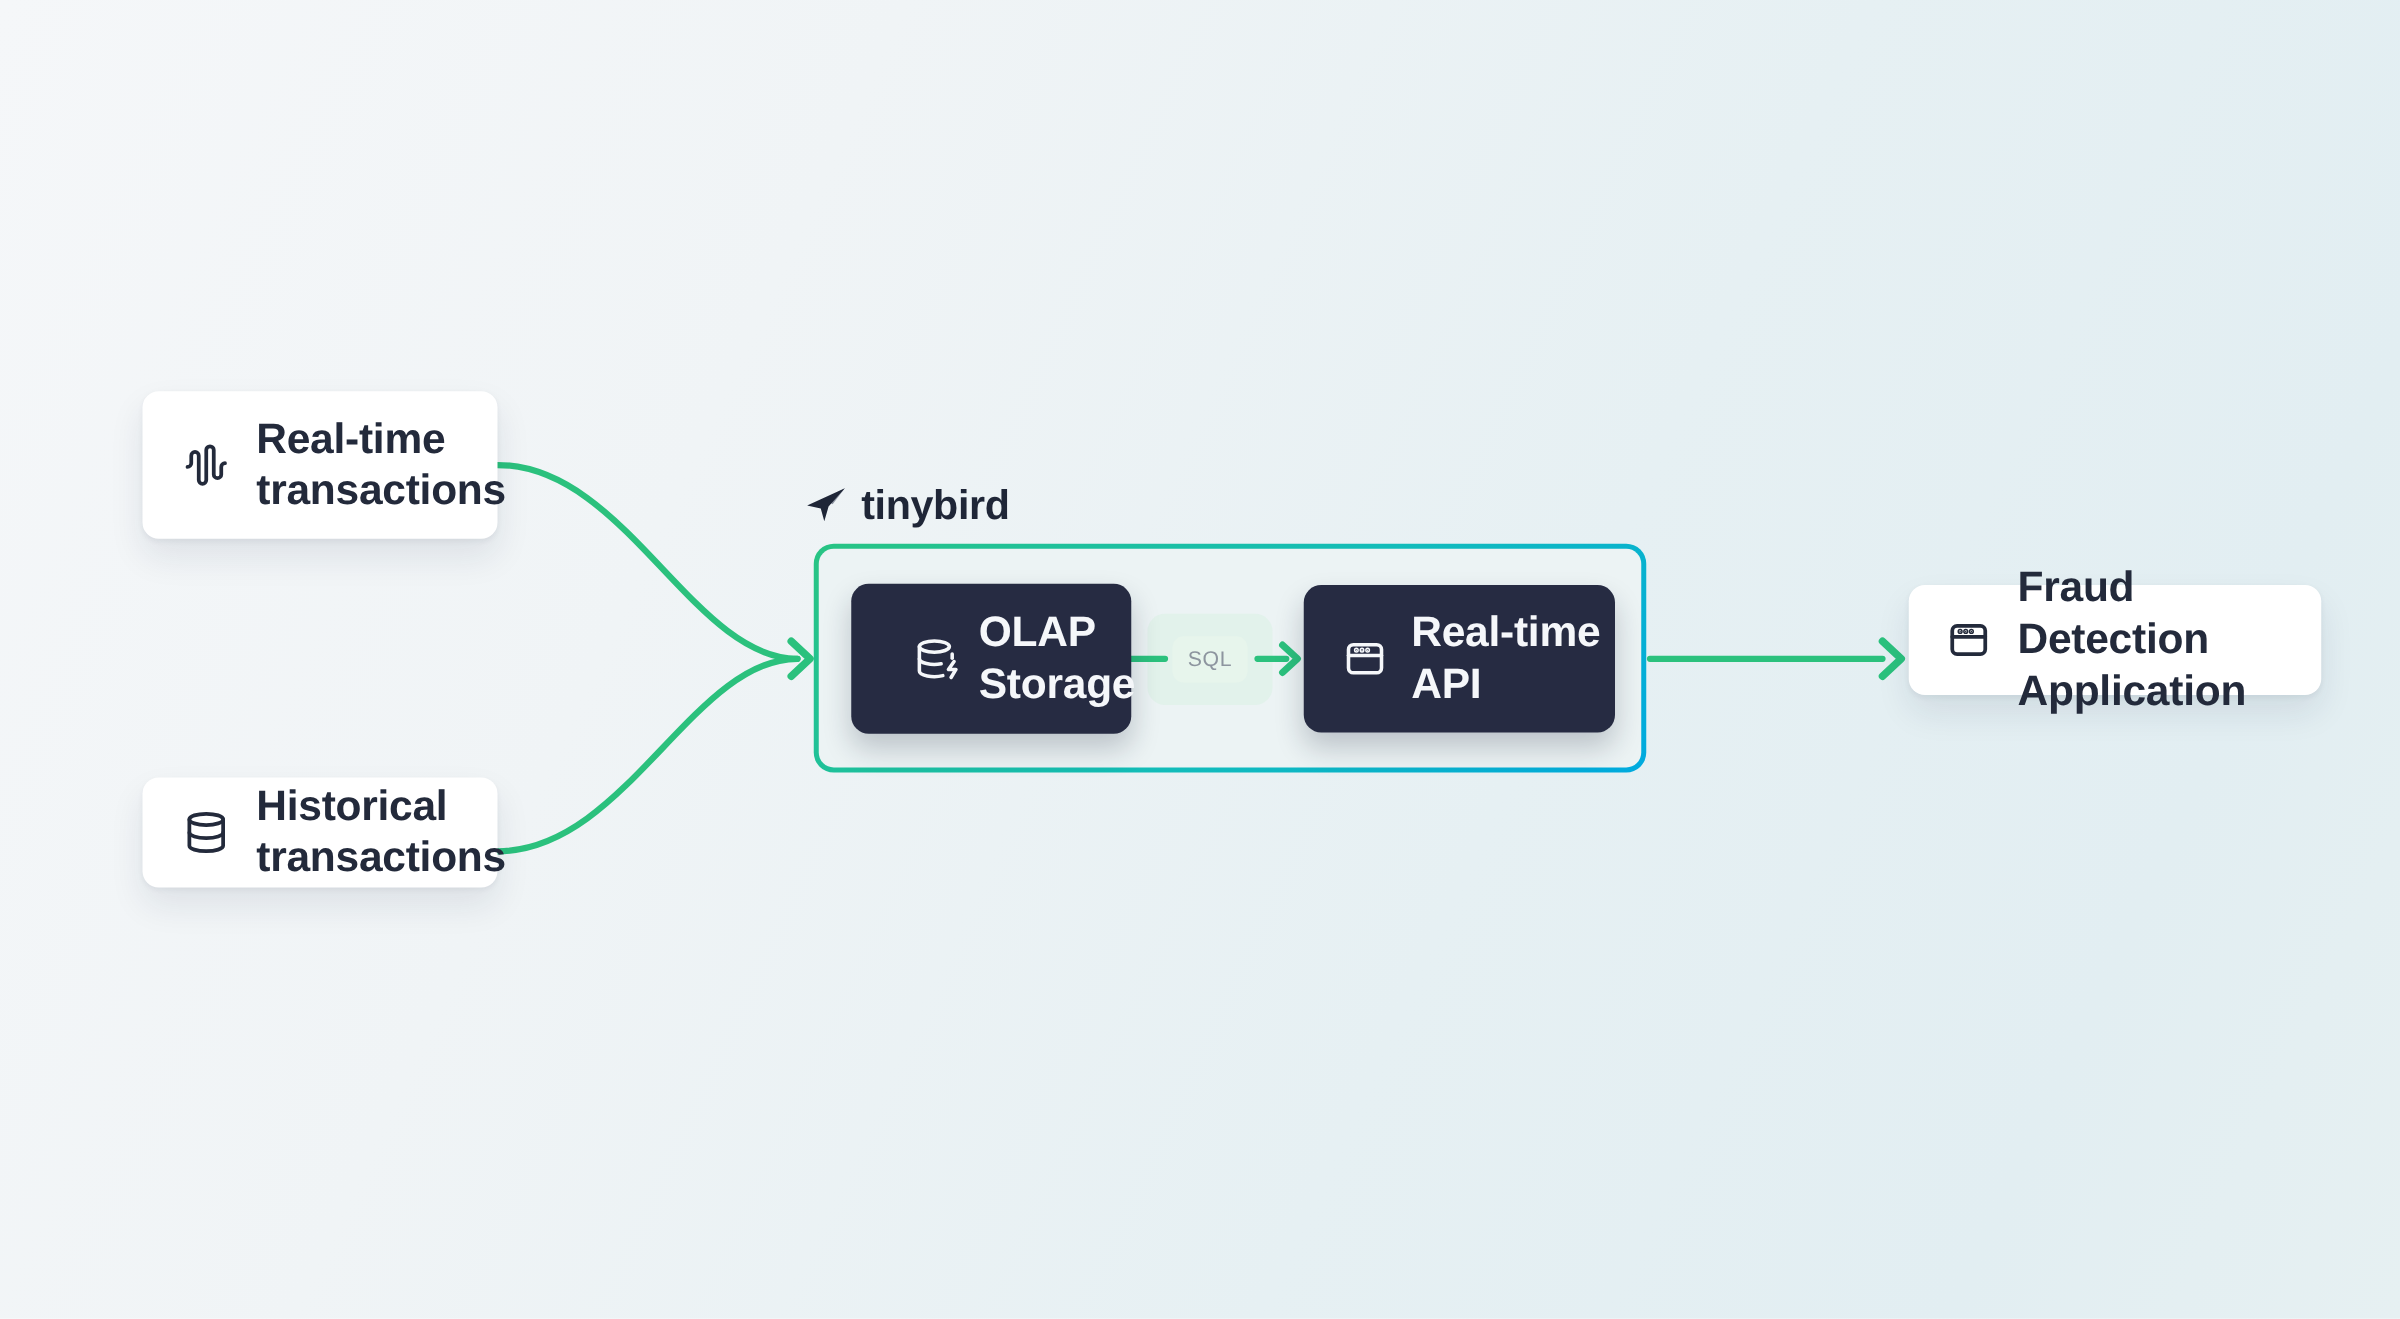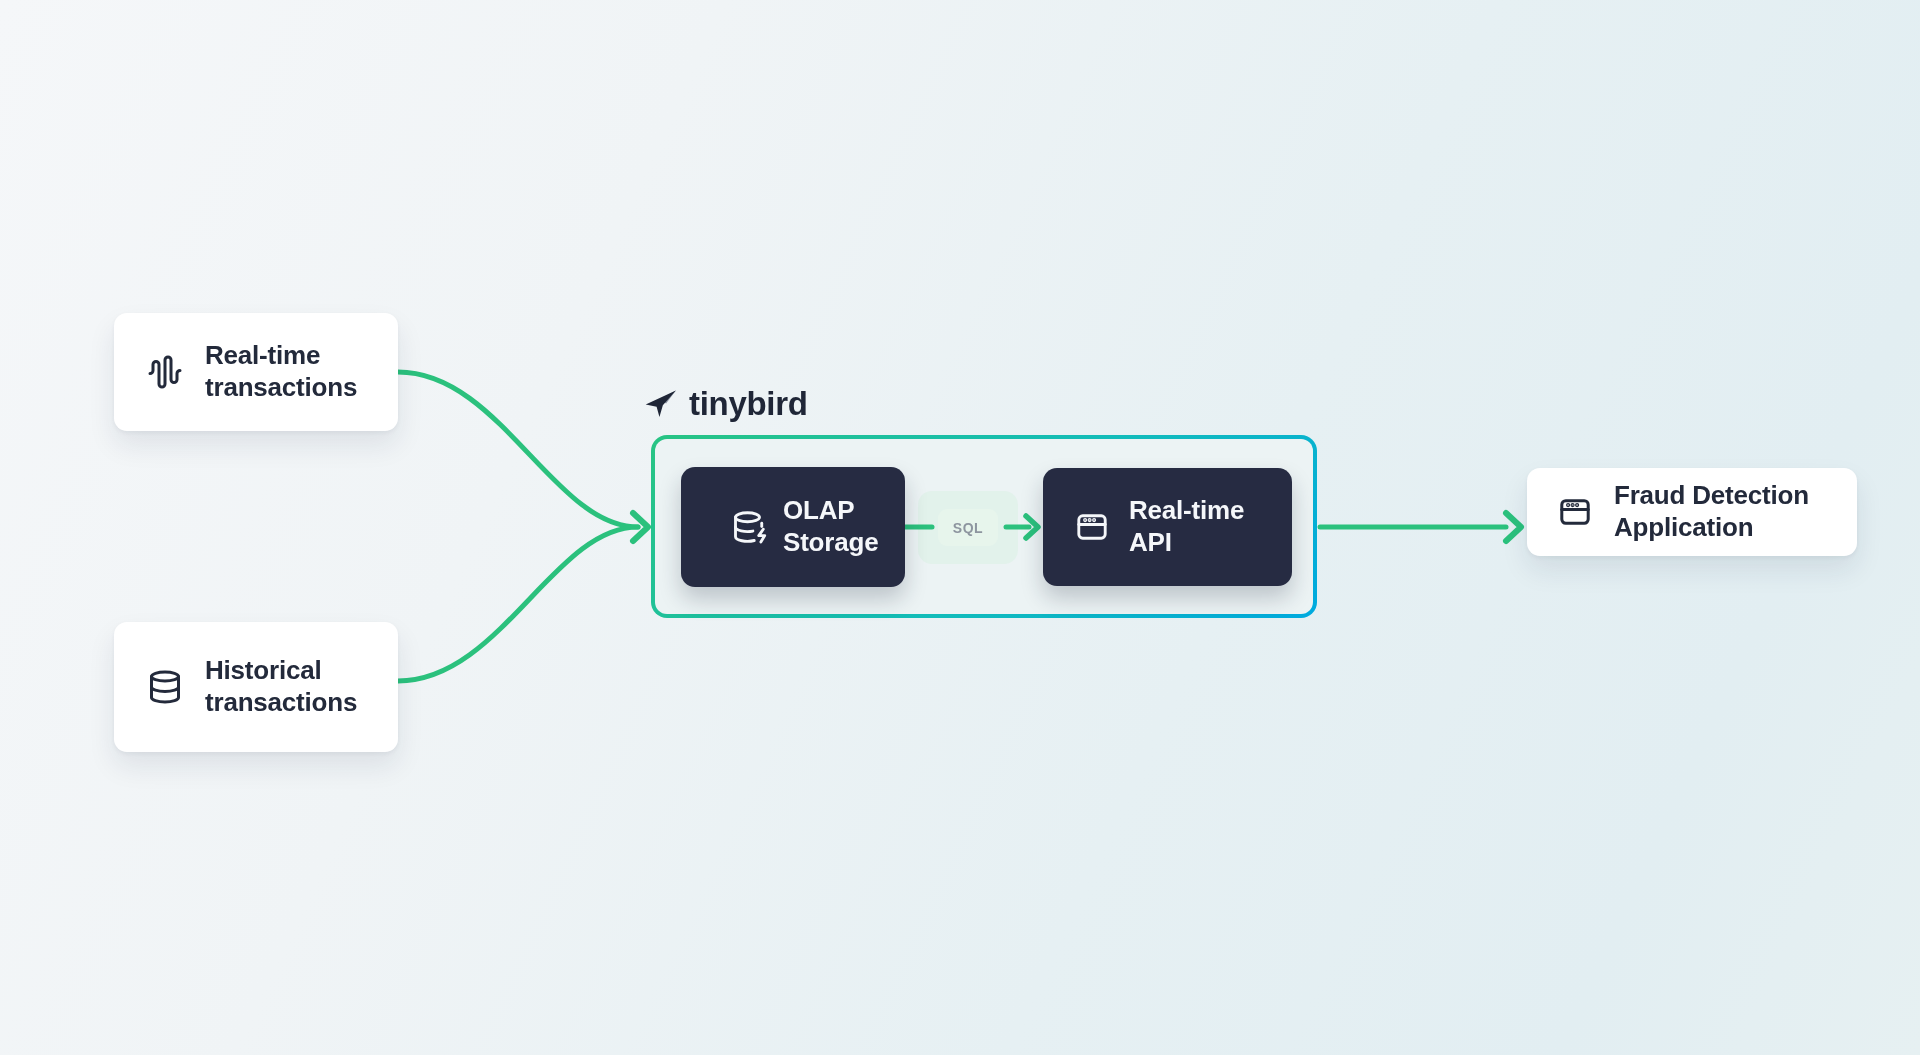--- a/index.html
+++ b/index.html
@@ -57,31 +57,31 @@
     box-shadow: 0 2px 4px rgba(24,38,63,0.05), 0 14px 28px rgba(24,38,63,0.09);
     color: #232a3b;
   }
   .node-dark {
     background: #262b42;
     border-radius: 14px;
     box-shadow: 0 12px 22px rgba(24,30,55,0.22);
     color: #f5f7fa;
   }
   .node-label {
-    font-size: 26px;
+    font-size: 34px;
     font-weight: bold;
     line-height: 1.22;
     letter-spacing: -0.2px;
     white-space: pre-line;
   }
   .node-icon { flex: 0 0 auto; display: flex; }
   .node-icon svg { width: 36px; height: 36px; }
 
   #node-realtime   { left: 114px;  top: 313px; width: 284px; height: 118px; padding-left: 33px; gap: 22px; }
-  #node-historical { left: 114px;  top: 622px; width: 284px; height: 130px; padding-left: 33px; gap: 22px; }
+  #node-historical { left: 114px;  top: 622px; width: 284px; height: 88px; padding-left: 33px; gap: 22px; }
   #node-olap       { left: 681px;  top: 467px; width: 224px; height: 120px; padding-left: 50px; gap: 16px; }
   #node-api        { left: 1043px; top: 468px; width: 249px; height: 118px; padding-left: 31px; gap: 19px; }
   #node-fraud      { left: 1527px; top: 468px; width: 330px; height: 88px; padding-left: 30px; gap: 21px; }
 
   
   .connectors {
     position: absolute;
     left: 0; top: 0;
     width: 1920px; height: 1055px;
     pointer-events: none;
@@ -110,22 +110,22 @@
     border-radius: 14px;
     background: rgba(205, 240, 218, 0.32);
   }
   .sql-pill {
     position: absolute;
     left: 938px; top: 509px;
     width: 60px; height: 37px;
     border-radius: 9px;
     background: #e7f5ec;
     color: #8d959f;
-    font-size: 14px;
-    font-weight: bold;
+    font-size: 17px;
+    font-weight: normal;
     letter-spacing: 0.5px;
     display: flex;
     align-items: center;
     justify-content: center;
   }
 </style>
 </head>
 <body>
 
 <div class="stage">

